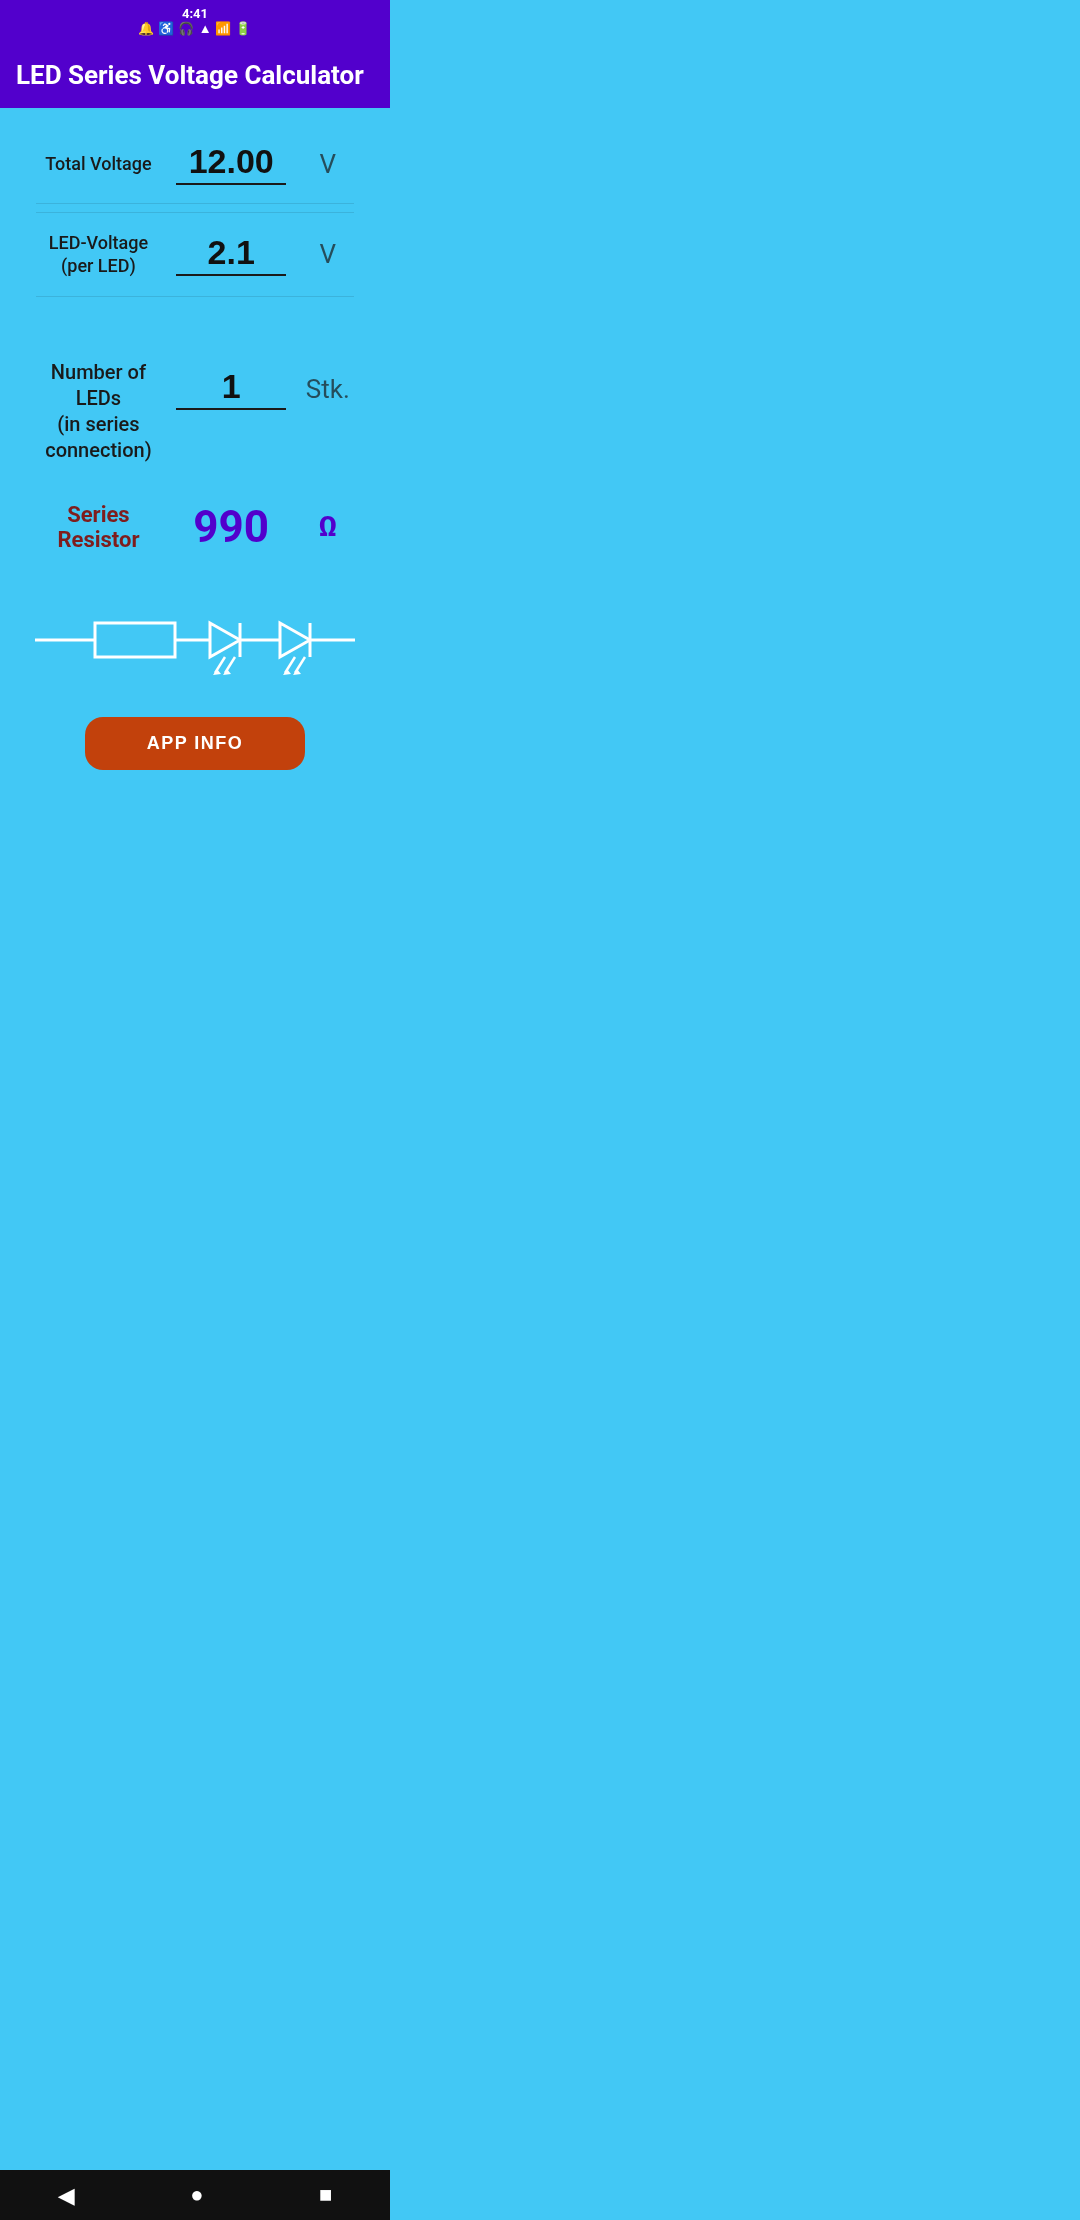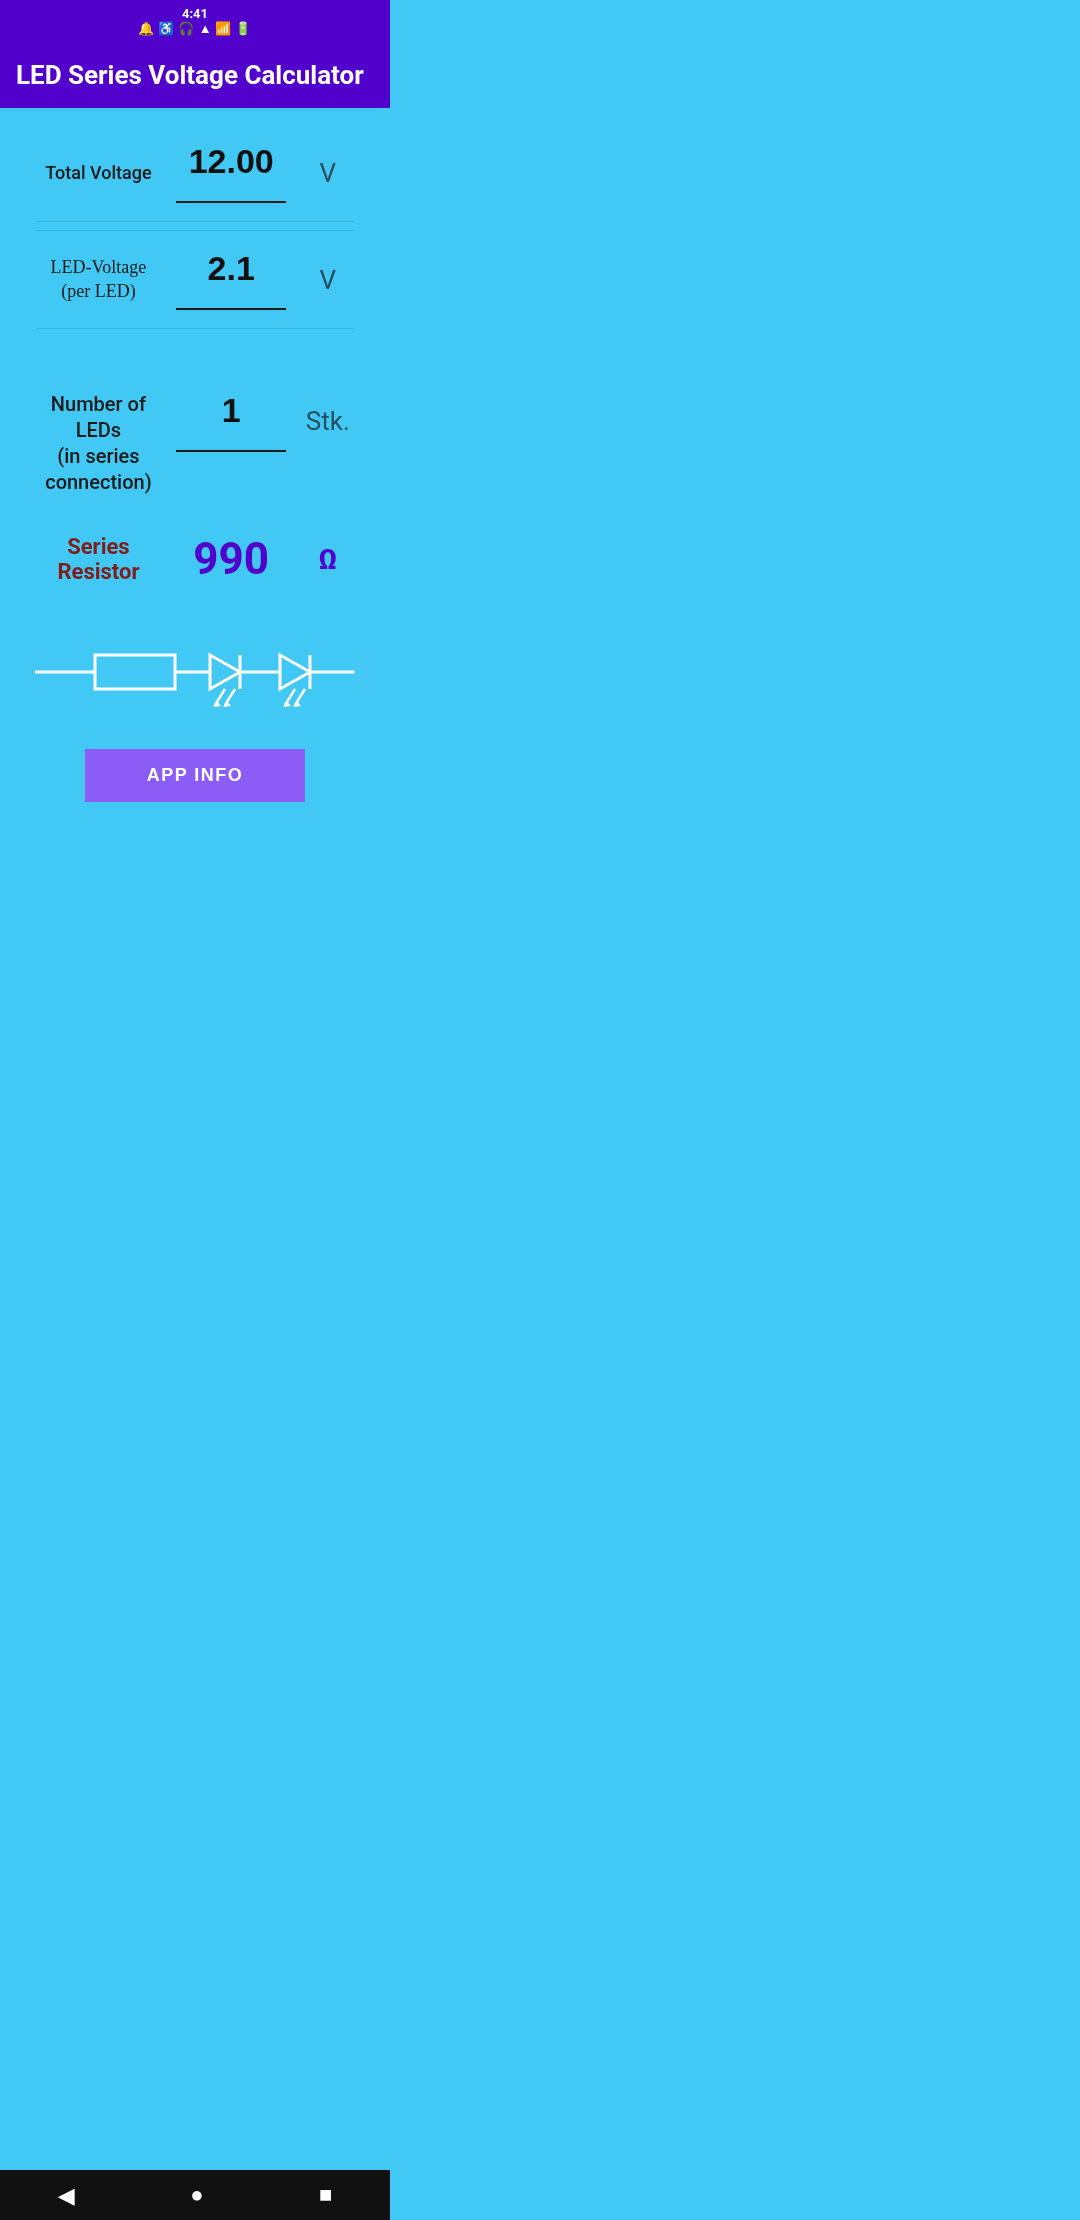--- a/index.html
+++ b/index.html
@@ -80,21 +80,21 @@
     .field-input {
       background: transparent;
       border: none;
       border-bottom: 2px solid #1a1a1a;
       font-size: 34px;
       font-weight: bold;
       color: #111;
       width: 110px;
       text-align: center;
       outline: none;
-      padding-bottom: 20px;
+      padding-bottom: 2px;
     }
 
     .field-unit {
       color: #1a1a1a;
       font-size: 26px;
       flex: 0.6;
       text-align: center;
       opacity: 0.7;
     }
 
@@ -136,27 +136,27 @@
       padding: 28px 10px 22px 10px;
       position: relative;
     }
 
     .circuit-svg {
       width: 320px;
       height: 110px;
     }
 
     .app-info-btn {
-      background: #8b5cf6;
+      background: #c2410c;
       color: white;
       font-size: 18px;
       font-weight: bold;
       letter-spacing: 1.5px;
       border: none;
-      border-radius: 0;
+      border-radius: 18px;
       padding: 16px 62px;
       cursor: pointer;
       display: block;
       margin: 0 auto 30px auto;
     }
 
     .nav-bar {
       background: #111;
       display: flex;
       justify-content: space-around;
@@ -211,21 +211,21 @@
     </div>
     <div class="field-unit">V</div>
   </div>
 
   <div class="divider-line"></div>
 
 
   <div class="divider-line"></div>
 
   <div class="field-row">
-    <div class="field-label" style="white-space: pre-line; font-family: Liberation Serif, serif;">LED-Voltage
+    <div class="field-label" style="white-space: pre-line;">LED-Voltage
 (per LED)</div>
     <div class="field-input-wrap">
       <input class="field-input" type="text" value="2.1" style="">
     </div>
     <div class="field-unit">V</div>
   </div>
 
   <div class="divider-line"></div>
 
   <div class="field-row">

